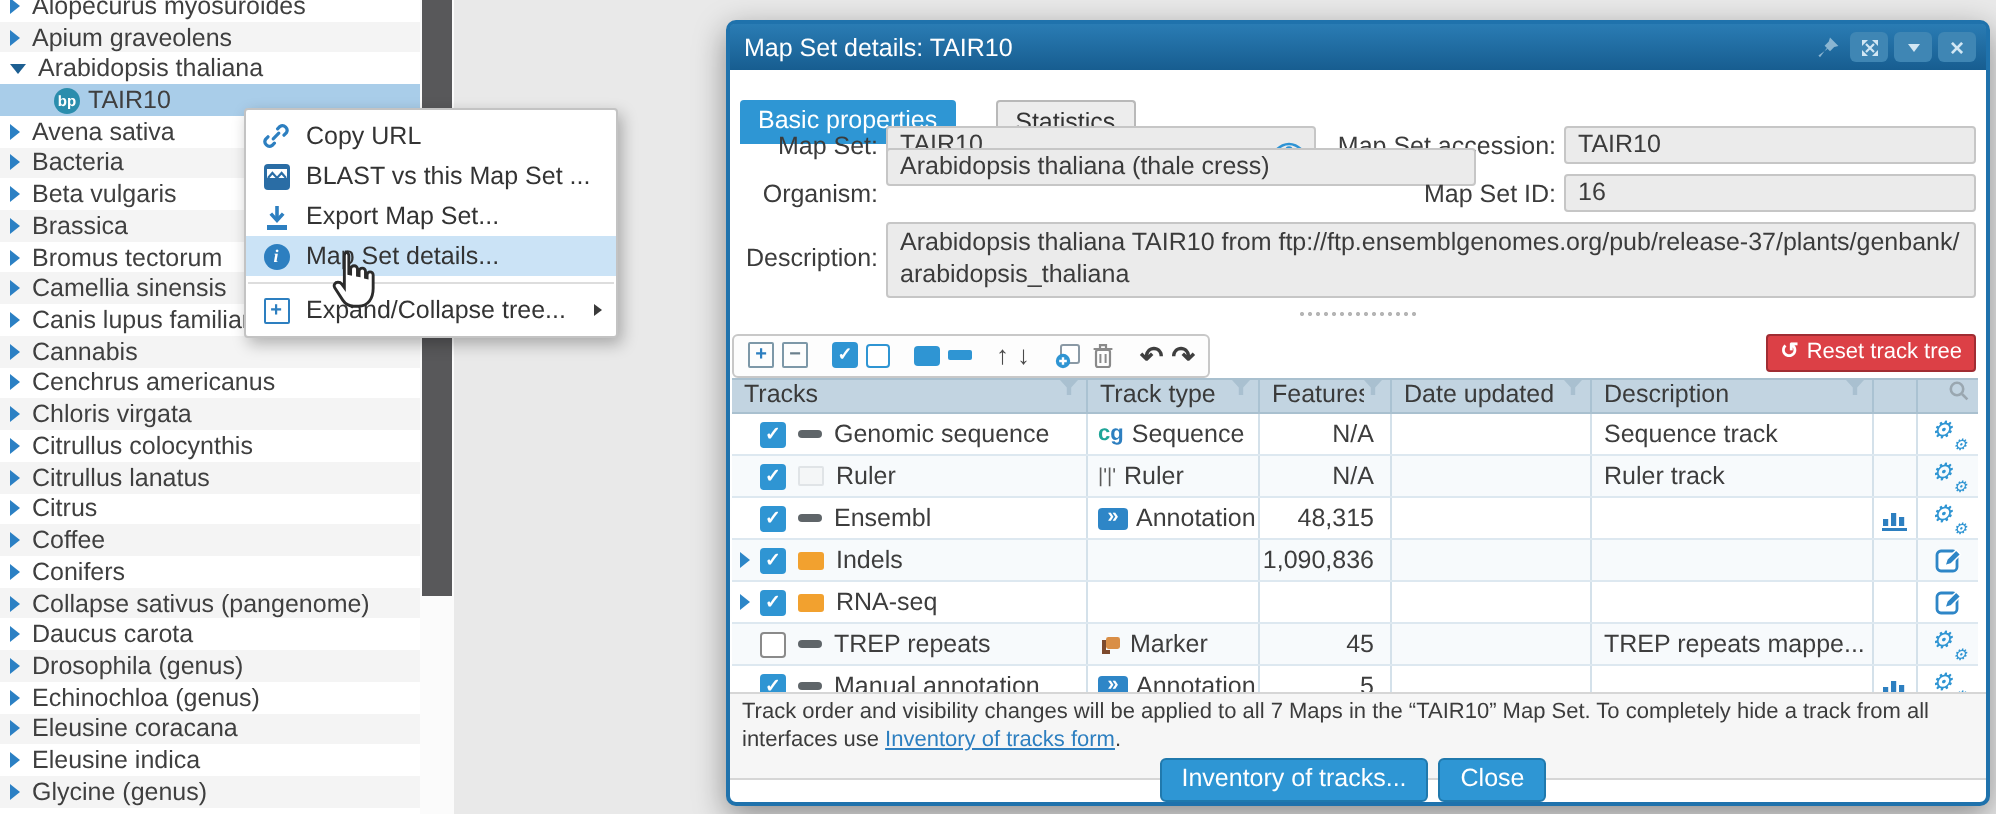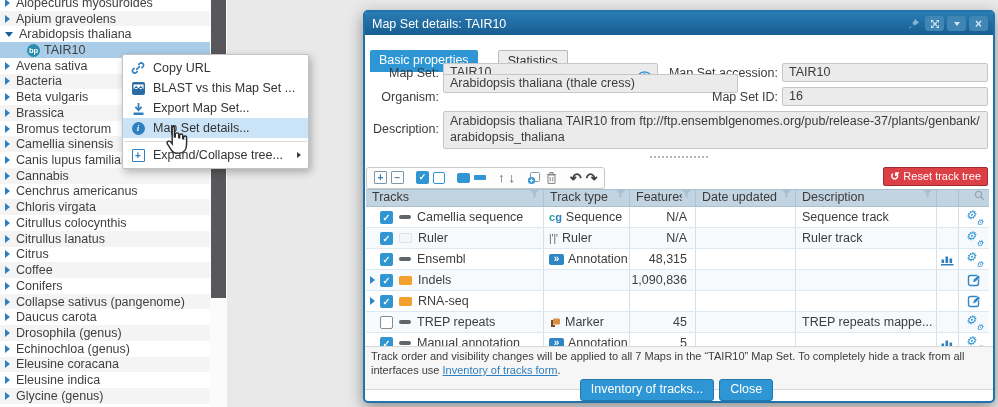--- a/index.html
+++ b/index.html
@@ -366,21 +366,21 @@
             <path d="M7 7l2.7 2.7" stroke="#9aa7b0" stroke-width="1.3"></path>
           </svg>
         </div>
     </div>
 
     <div class="trow">
       <div class="c c-tracks">
           <span class="rexp"></span>
           <span class="cb">✓</span>
           <span class="sw dark"></span>
-          <span>Camellia sequence</span>
+          <span>Genomic sequence</span>
         </div>
       <div class="c c-type">
           <span class="seqic"><span class="sc">c</span><span class="sg">g</span></span>
           <span>Sequence</span>
         </div>
       <div class="c c-feat">N/A</div>
       <div class="c c-date"></div>
       <div class="c c-desc">Sequence track</div>
       <div class="c c-stats"></div>
       <div class="c c-act">

